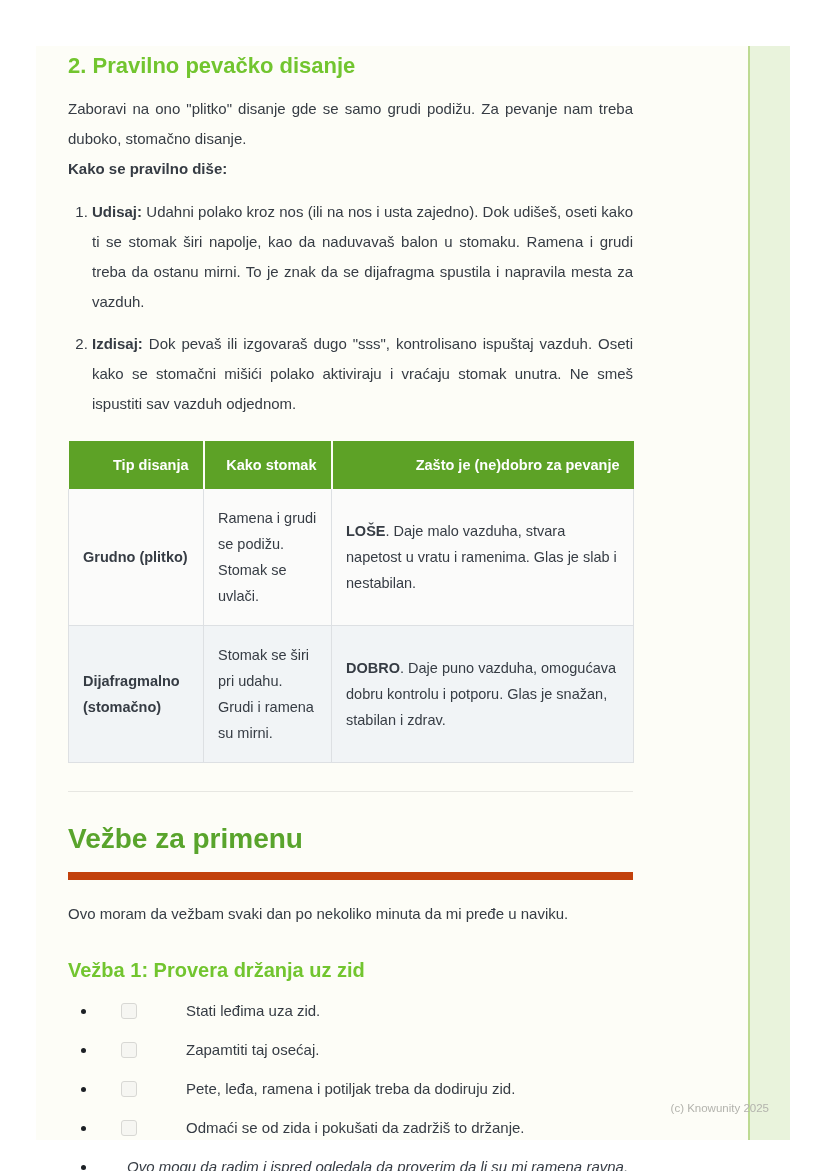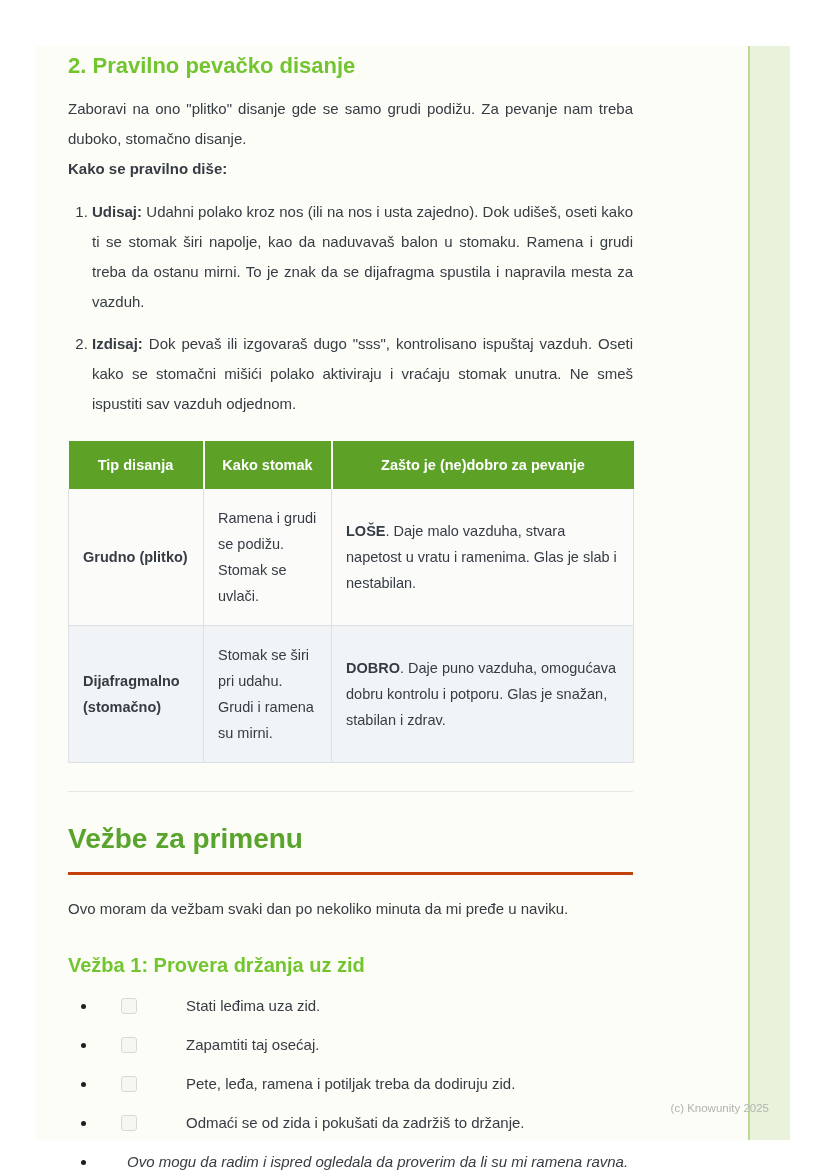--- a/index.html
+++ b/index.html
@@ -37,21 +37,21 @@
   }
   .h2.first { margin-top: 6px; }
   .h2.exercise { font-size: 20px; margin-top: 30px; }
   .h1 {
     color: #59a42c;
     font-size: 28px;
     font-weight: 700;
     line-height: 34px;
     margin-top: 30px;
     padding-bottom: 16px;
-    border-bottom: 3px solid #c2410c;
+    border-bottom: 8px solid #c2410c;
   }
   .body-text {
     font-size: 15px;
     line-height: 30px;
     text-align: justify;
     margin-top: 14px;
   }
   .bold-label {
     font-size: 15px;
     font-weight: 700;
@@ -75,21 +75,21 @@
     table-layout: fixed;
   }
   table.btable col.c1 { width: 135px; }
   table.btable col.c2 { width: 128px; }
   table.btable col.c3 { width: 302px; }
   table.btable th {
     background: #5da226;
     color: #ffffff;
     font-size: 14.5px;
     font-weight: 700;
-    text-align: center;
+    text-align: right;
     padding: 16px 14px;
     border-right: 2px solid #fdfdf7;
   }
   table.btable th:last-child { border-right: none; }
   table.btable td {
     font-size: 14.5px;
     line-height: 26px;
     vertical-align: middle;
     padding: 16px 14px;
     border: 1px solid #dde0e3;

